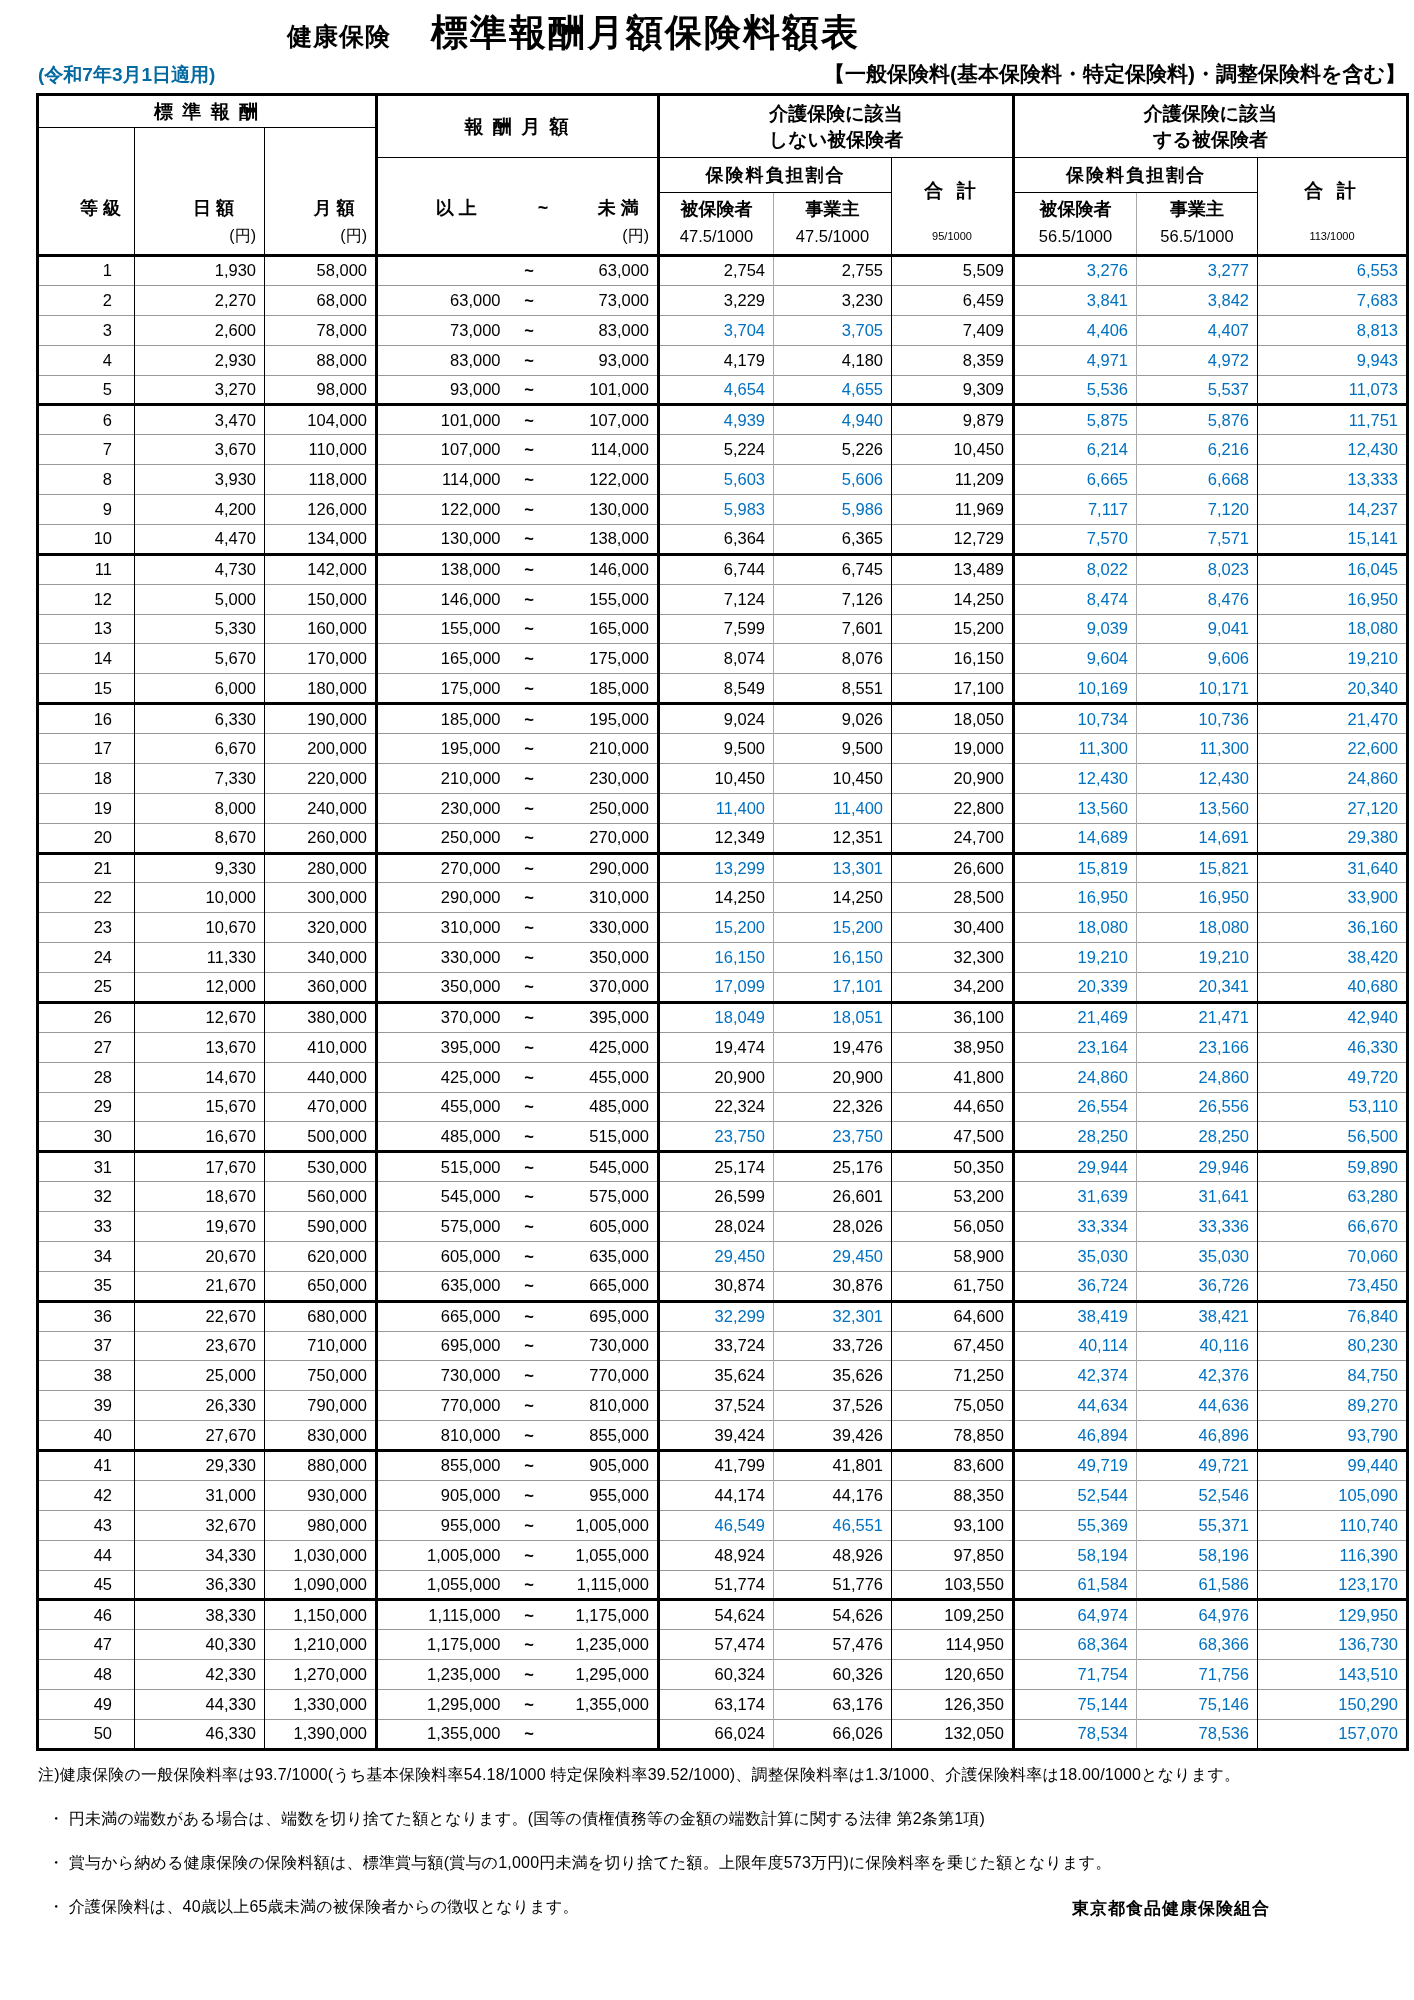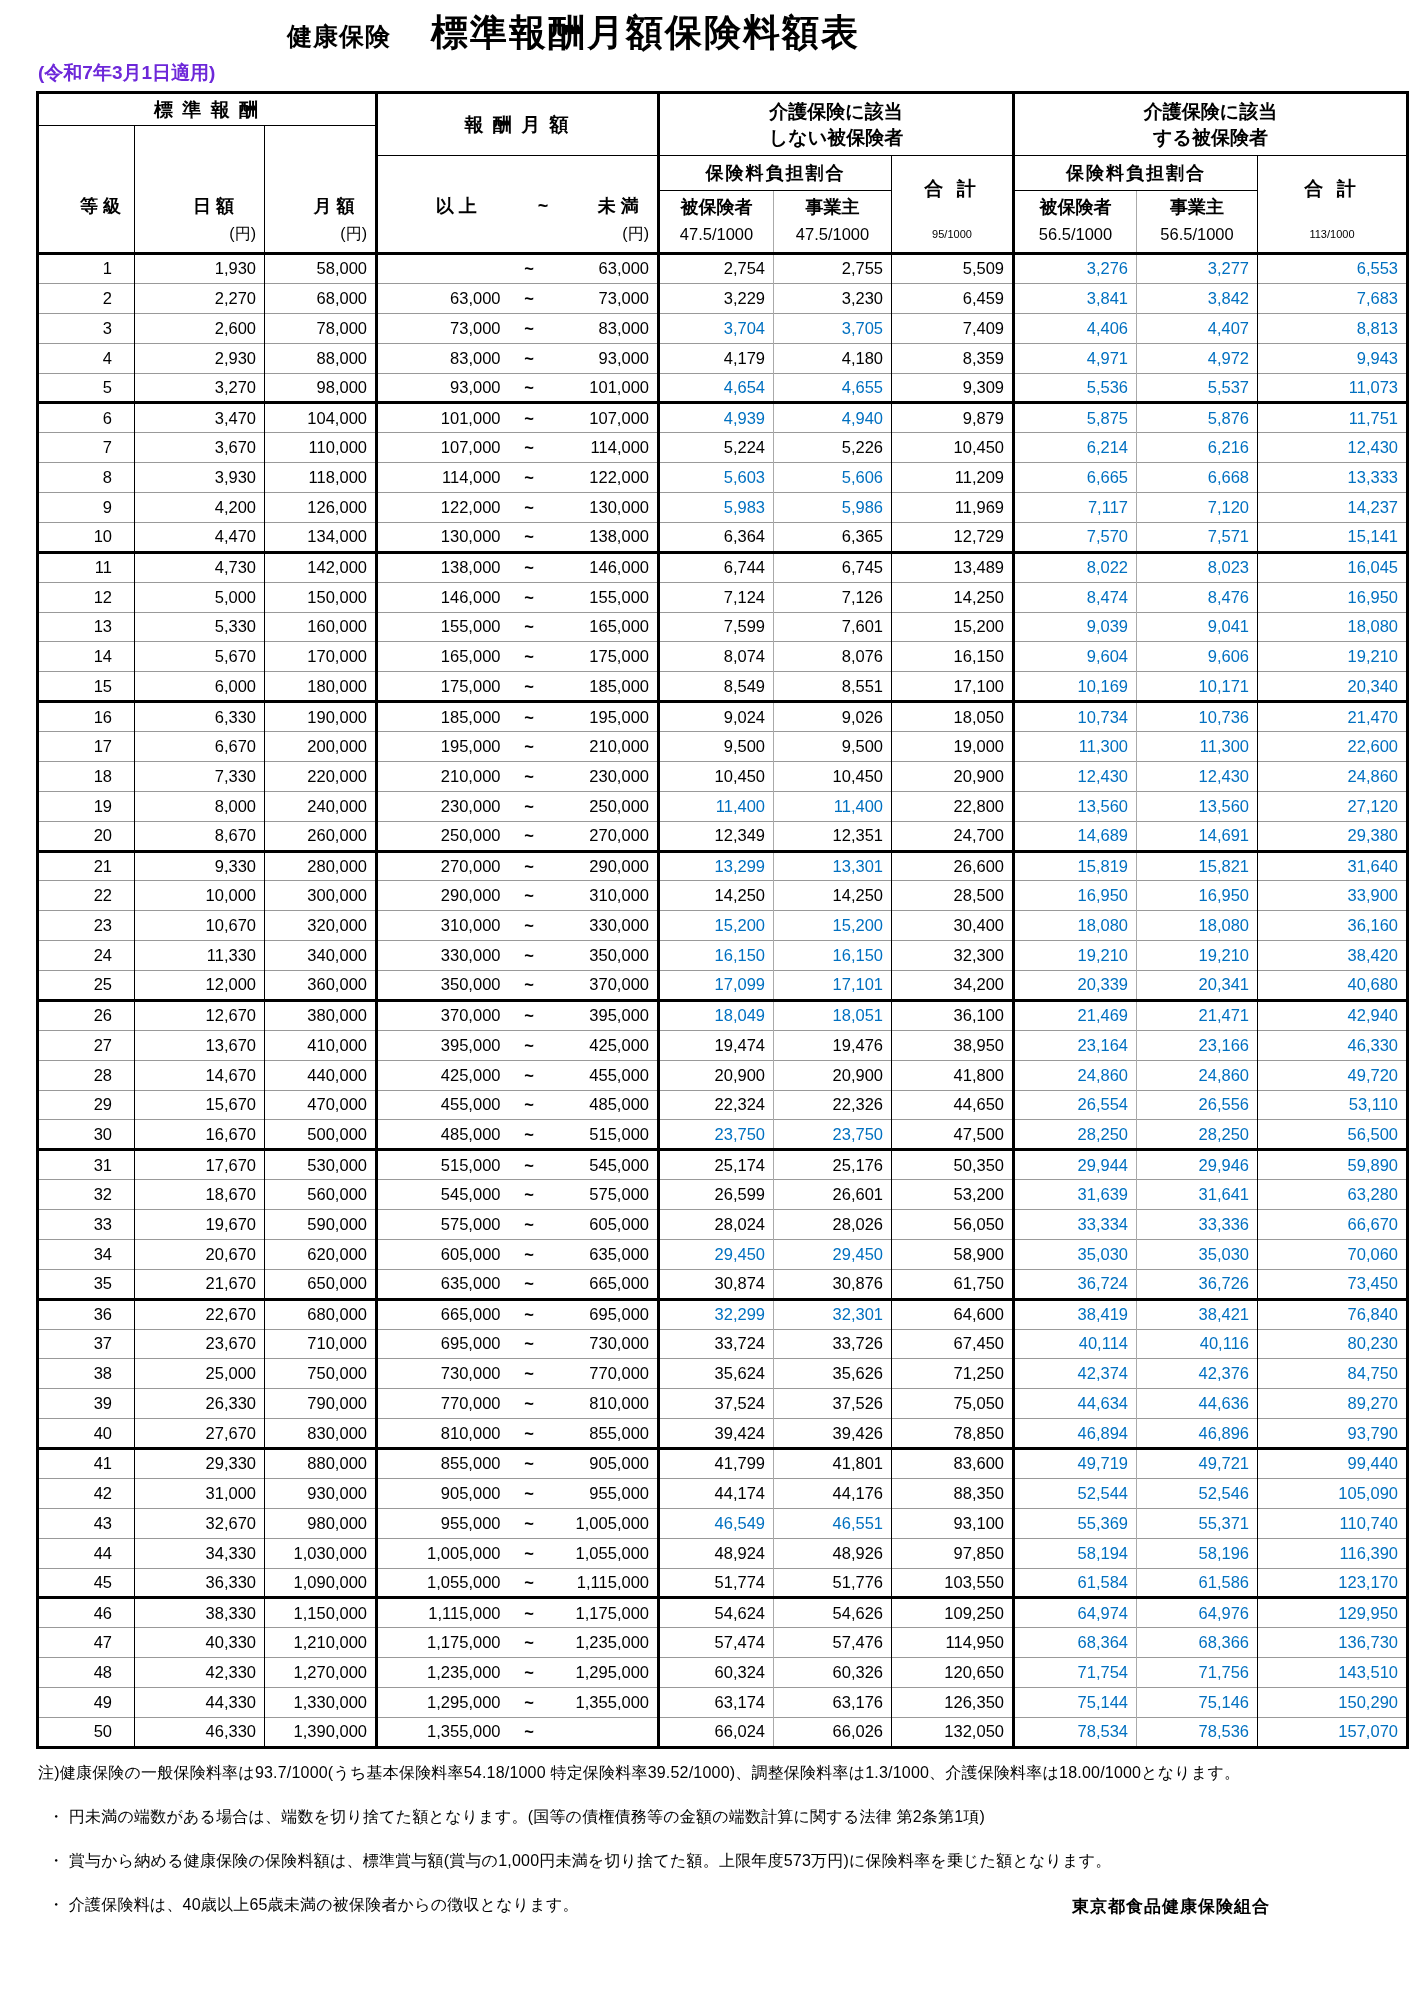--- a/index.html
+++ b/index.html
@@ -10,21 +10,21 @@
     color:#000;
   }
   #page { position:relative; width:1414px; height:2000px; background:#fff; }
 
   
   .title-row { display:flex; align-items:flex-end; padding-left:287px; padding-top:8px; }
   .pre-title { font-size:25px; font-weight:bold; padding-bottom:5px; letter-spacing:1px; }
   .main-title { font-size:37px; font-weight:bold; letter-spacing:2px; margin-left:40px; }
   .sub-row { display:flex; justify-content:space-between; align-items:flex-end;
              margin:2px 8px 0 38px; }
-  .effective-date { color:#6d28d9; font-size:19px; font-weight:bold; }
+  .effective-date { color:#0369a1; font-size:19px; font-weight:bold; }
   .subtitle { font-size:21px; font-weight:bold; }
 
   
   table.premium {
     margin:5px 0 0 36px; width:1370px;
     border-collapse:collapse; table-layout:fixed;
     border:3px solid #000;
   }
   th, td { padding:0; margin:0; font-weight:normal; overflow:hidden; }
 
@@ -77,20 +77,21 @@
 <body>
 
 <div id="page">
 
   <div class="title-row">
     <span class="pre-title">健康保険</span>
     <span class="main-title">標準報酬月額保険料額表</span>
   </div>
   <div class="sub-row">
     <span class="effective-date">(令和7年3月1日適用)</span>
+    <span class="subtitle">【一般保険料(基本保険料・特定保険料)・調整保険料を含む】</span>
   </div>
 
   <table class="premium">
     <colgroup>
       <col style="width:97px">
         <col style="width:130px">
         <col style="width:112px">
       <col style="width:130px">
         <col style="width:45px">
         <col style="width:107px">

